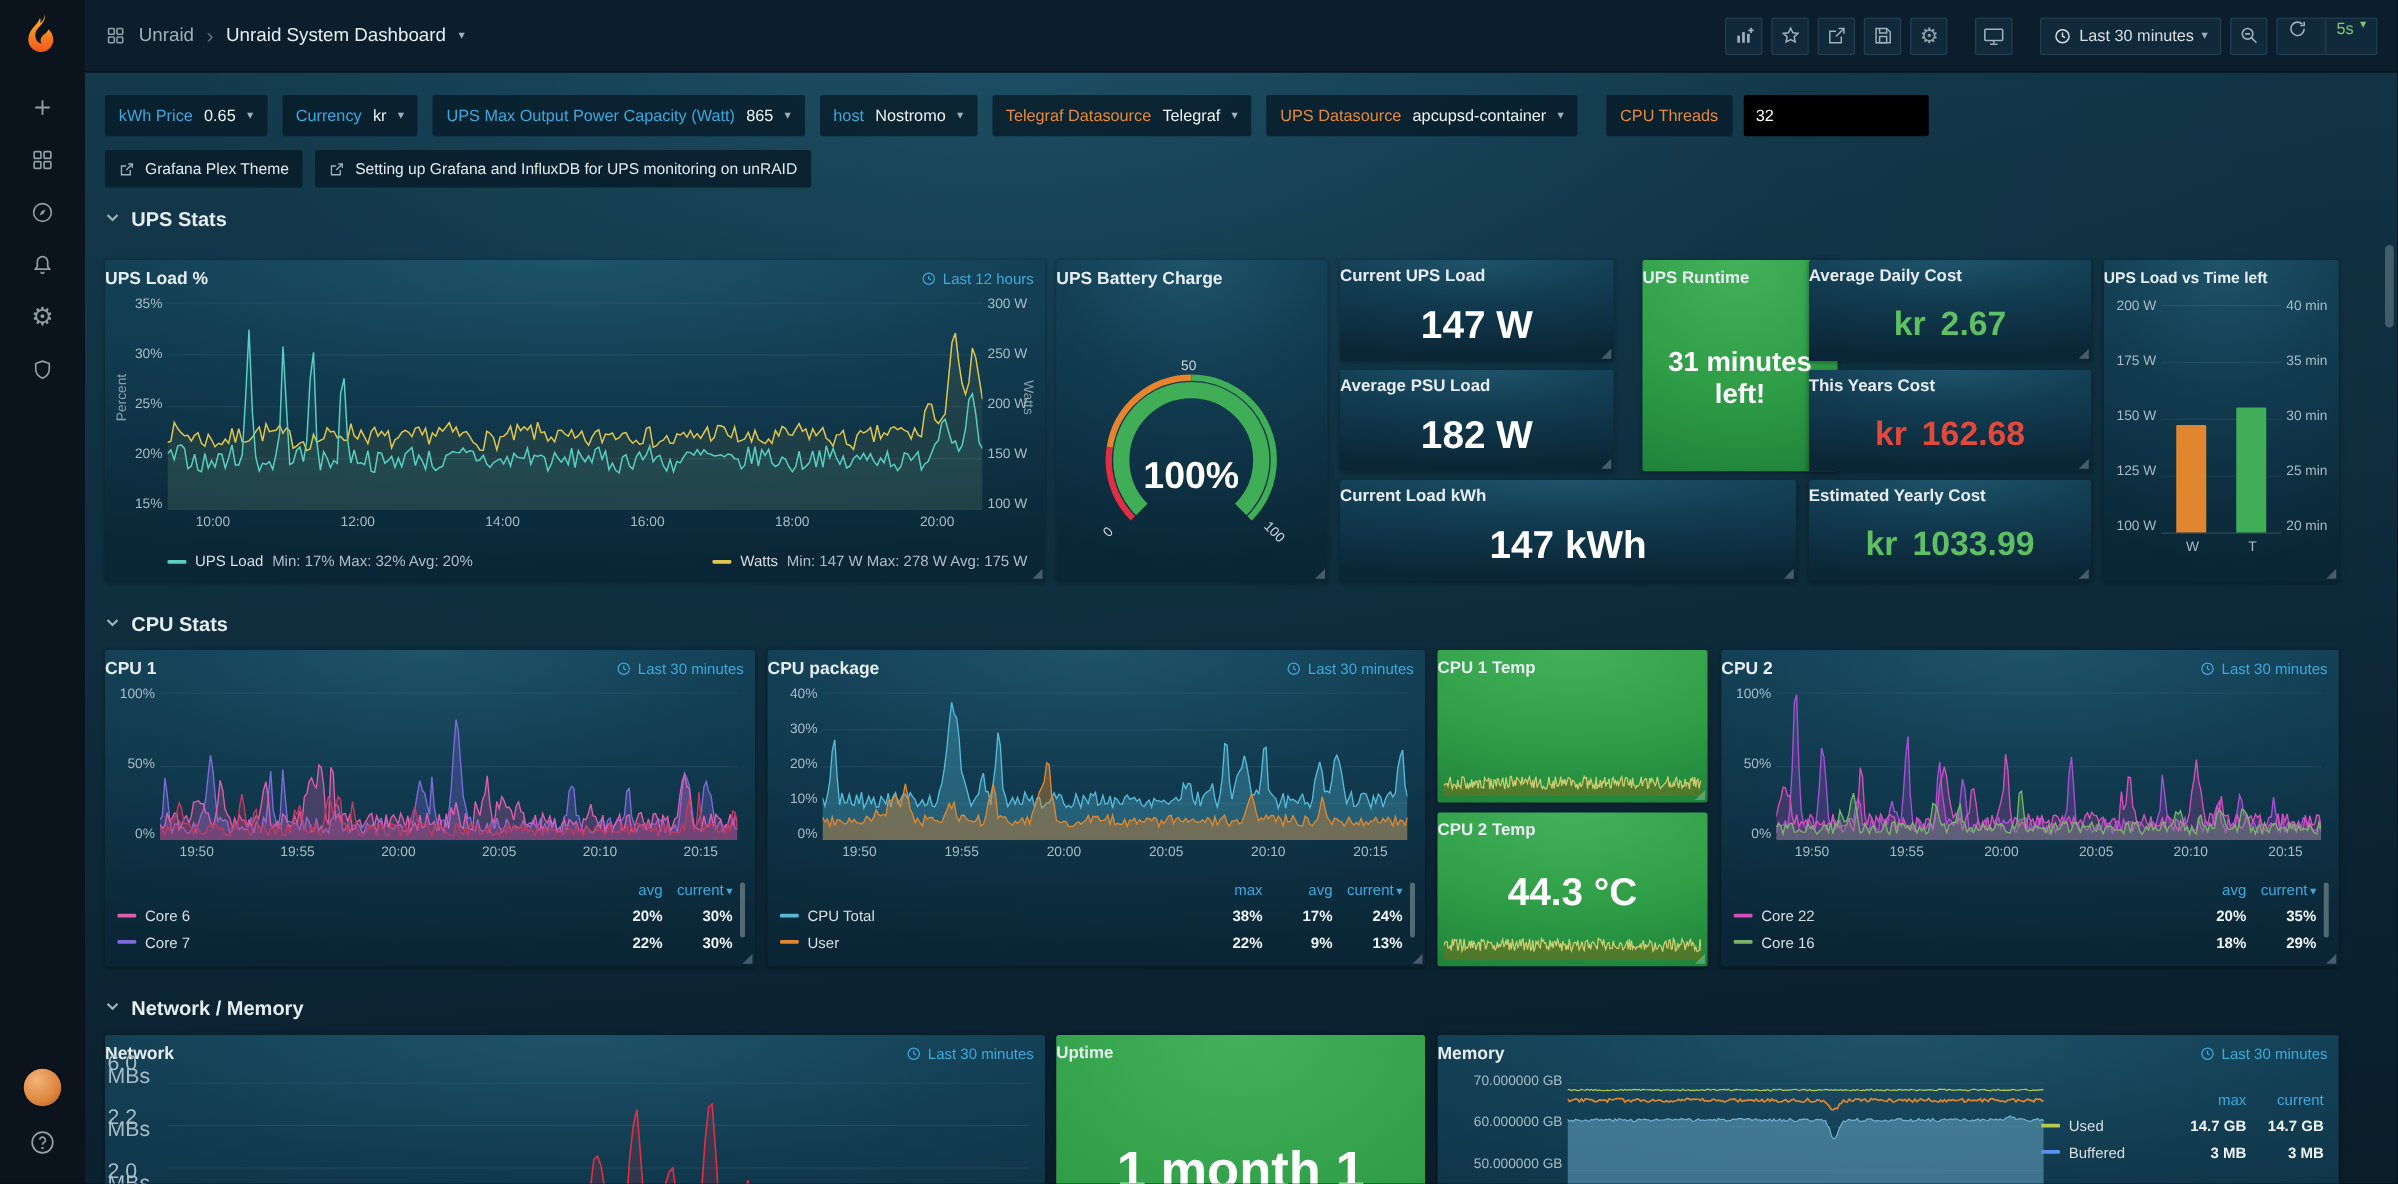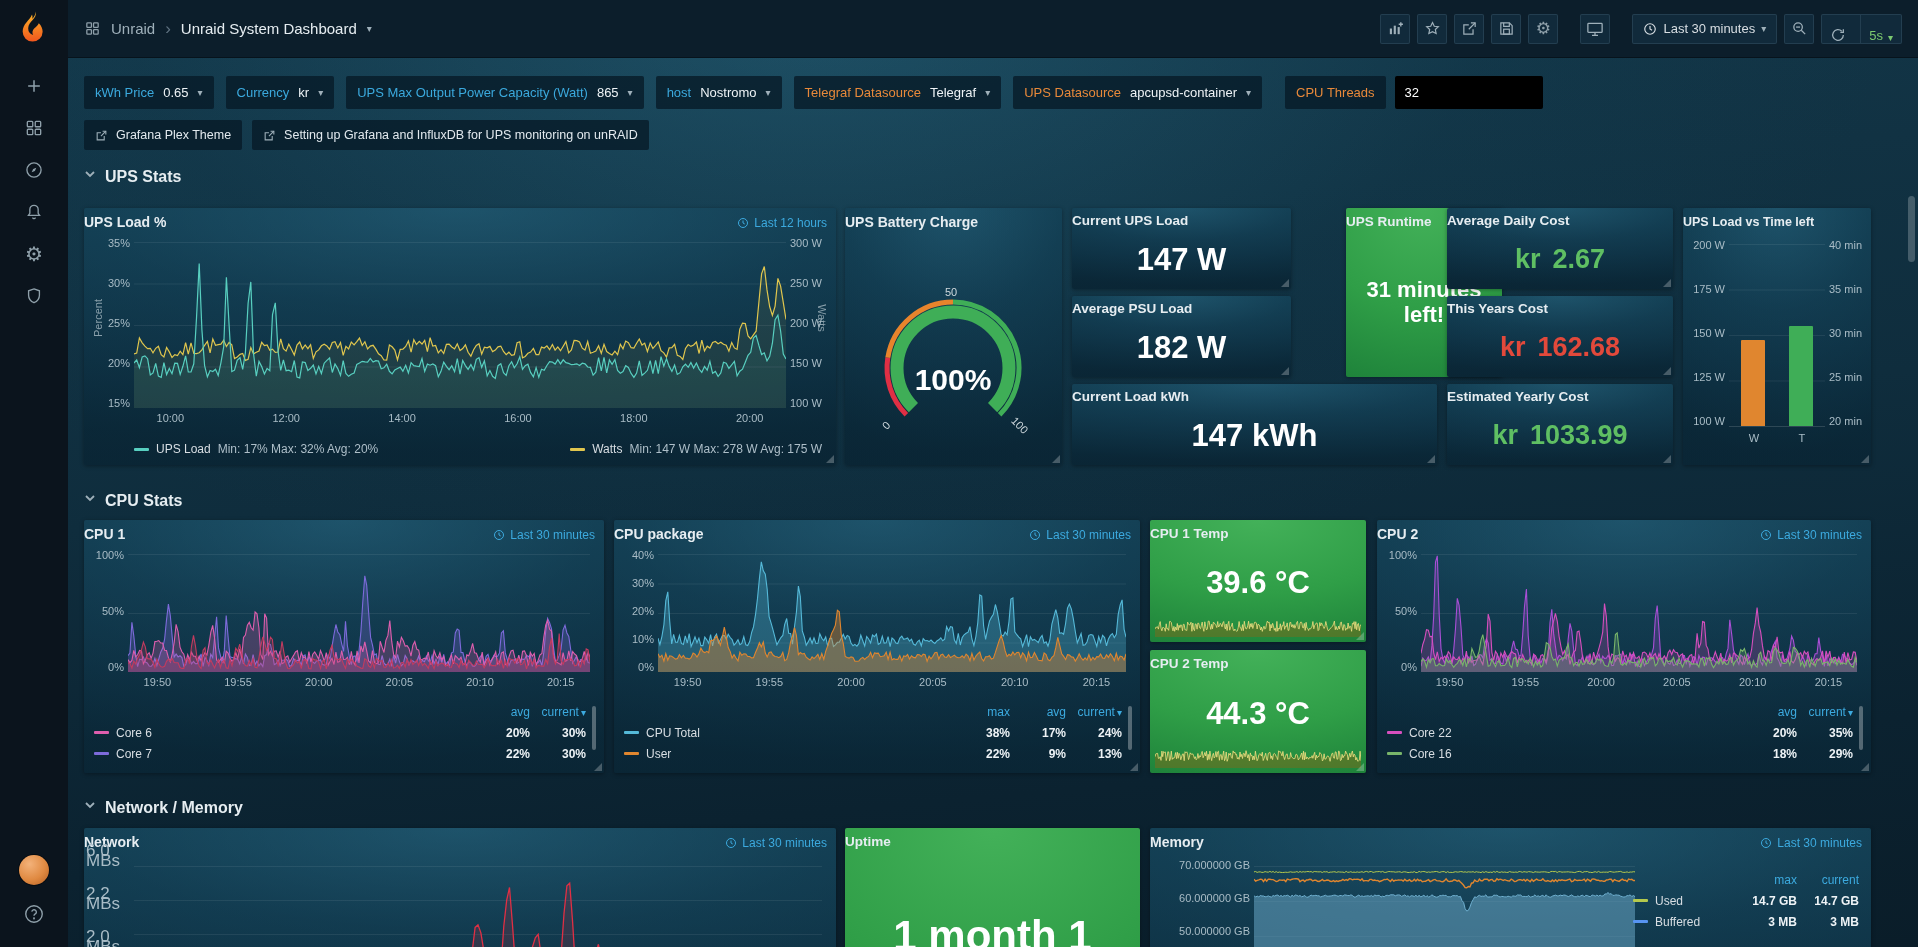--- a/index.html
+++ b/index.html
@@ -23,21 +23,21 @@
   .crumb .sep{color:#5f7280;font-size:17px}
   .crumb .cur{color:#e6edf1;cursor:pointer}
   .caret{color:#9fb0ba;font-size:10px;line-height:1}
   .nav-right{display:flex;align-items:center;gap:7px}
   .icon-btn{height:30px;min-width:30px;display:flex;align-items:center;justify-content:center;gap:6px;
     background:rgba(22,52,72,.55);border:1px solid rgba(130,170,195,.16);border-radius:2px;color:#9fb0ba;
     cursor:pointer;box-sizing:border-box;padding:0 5px}
   .nav-gap{width:8px}
   .time-btn{padding:0 10px;font-size:13px;color:#d8dee3}
   .refresh-split{display:flex;align-items:stretch;padding:0}
-  .refresh-split .seg{display:flex;align-items:flex-end;padding:0 8px}
+  .refresh-split .seg{display:flex;align-items:flex-start;padding:0 8px}
   .refresh-split .seg+.seg{border-left:1px solid rgba(130,170,195,.16)}
   .refresh-int{font-size:13px;color:#7bc96f;display:flex;align-items:center;gap:5px}
   
   #content{position:absolute;left:68px;top:58px;right:0;bottom:0;
     background:
      radial-gradient(1500px 820px at 40% -6%, rgba(64,158,190,.25), rgba(22,76,98,.12) 45%, rgba(0,0,0,0) 72%),
      linear-gradient(175deg,#133749 0%,#0f2d3d 45%,#0b2230 78%,#0a1d29 100%);}
   
   #var-row{position:absolute;left:16px;top:18px;display:flex;gap:12px;align-items:center}
   .chip{display:flex;align-items:center;gap:9px;height:33px;padding:0 11px;background:rgba(7,26,38,.78);
@@ -400,21 +400,21 @@
       <div class="sval">147 W</div>
     </div>
     <div class="panel" style="left:1004px;top:238px;width:219px;height:81px">
       <div class="ptitle" style="font-size:13.5px;height:24px;line-height:26px">Average PSU Load</div>
       <div class="sval">182 W</div>
     </div>
     <div class="panel" style="left:1004px;top:326px;width:365px;height:81px">
       <div class="ptitle" style="font-size:13.5px;height:24px;line-height:26px">Current Load kWh</div>
       <div class="sval">147 kWh</div>
     </div>
-    <div class="panel green" style="left:1278px;top:150px;width:156px;height:169px">
+    <div class="panel green" style="left:1246px;top:150px;width:156px;height:169px">
       <div class="ptitle" style="font-size:13.5px">UPS Runtime</div>
       <div class="sval small">31 minutes left!</div>
     </div>
     <div class="panel" style="left:1379px;top:150px;width:226px;height:81px">
       <div class="ptitle" style="font-size:13.5px;height:24px;line-height:26px">Average Daily Cost</div>
       <div class="sval" style="font-size: 27px; color: rgb(95, 191, 99);">
         <span>kr</span>
         <span>2.67</span>
       </div>
     </div>
@@ -572,21 +572,20 @@
           <span class="lval">22%</span>
           <span class="lval">9%</span>
           <span class="lval">13%</span>
         </div>
       </div>
       <div class="legend-scroll" style="right:8px;top:186px;height:44px"></div>
     </div>
 
     <div class="panel green" style="left:1082px;top:462px;width:216px;height:122px">
       <div class="ptitle" style="font-size:13.5px">CPU 1 Temp</div>
-      <div class="sval" style="bottom:22px">39.6 °C</div>
       <svg class="spark chart" width="206" height="24">
           <path d="M0.0,16.0 L0.9,14.2 L1.7,14.2 L2.6,13.8 L3.4,16.1 L4.3,11.5 L5.2,8.6 L6.0,15.3 L6.9,17.8 L7.7,14.5 L8.6,14.6 L9.4,15.2 L10.3,18.3 L11.2,10.8 L12.0,16.0 L12.9,15.6 L13.7,17.4 L14.6,8.4 L15.4,8.4 L16.3,9.4 L17.2,14.7 L18.0,17.9 L18.9,13.4 L19.7,18.3 L20.6,14.2 L21.5,16.9 L22.3,10.5 L23.2,17.3 L24.0,12.2 L24.9,14.7 L25.8,11.8 L26.6,12.3 L27.5,17.8 L28.3,11.3 L29.2,11.4 L30.0,16.9 L30.9,16.9 L31.8,17.5 L32.6,9.1 L33.5,10.8 L34.3,12.0 L35.2,11.5 L36.0,9.2 L36.9,18.3 L37.8,10.0 L38.6,16.2 L39.5,17.7 L40.3,10.9 L41.2,11.2 L42.1,16.2 L42.9,10.0 L43.8,10.4 L44.6,14.8 L45.5,15.7 L46.4,12.2 L47.2,9.1 L48.1,15.2 L48.9,18.3 L49.8,8.8 L50.6,13.3 L51.5,16.9 L52.4,15.9 L53.2,8.2 L54.1,8.1 L54.9,12.6 L55.8,16.4 L56.7,11.2 L57.5,15.8 L58.4,9.1 L59.2,9.9 L60.1,11.2 L60.9,12.4 L61.8,14.6 L62.7,8.5 L63.5,14.0 L64.4,13.0 L65.2,10.3 L66.1,11.5 L67.0,13.8 L67.8,10.0 L68.7,8.5 L69.5,13.6 L70.4,16.0 L71.2,11.0 L72.1,17.5 L73.0,10.9 L73.8,8.3 L74.7,17.2 L75.5,14.5 L76.4,13.0 L77.3,10.1 L78.1,16.2 L79.0,17.9 L79.8,16.0 L80.7,17.4 L81.5,18.2 L82.4,17.9 L83.3,14.2 L84.1,8.5 L85.0,14.5 L85.8,14.8 L86.7,17.7 L87.5,11.6 L88.4,17.7 L89.3,8.3 L90.1,13.2 L91.0,16.0 L91.8,15.6 L92.7,12.8 L93.6,8.2 L94.4,15.7 L95.3,10.7 L96.1,14.1 L97.0,10.3 L97.8,15.5 L98.7,12.2 L99.6,9.3 L100.4,9.1 L101.3,10.0 L102.1,16.0 L103.0,11.2 L103.9,11.7 L104.7,13.0 L105.6,17.0 L106.4,14.1 L107.3,18.4 L108.2,15.0 L109.0,13.2 L109.9,16.2 L110.7,15.4 L111.6,10.6 L112.4,8.1 L113.3,9.7 L114.2,9.1 L115.0,17.9 L115.9,11.4 L116.7,15.0 L117.6,10.3 L118.4,12.6 L119.3,17.2 L120.2,15.2 L121.0,18.5 L121.9,8.4 L122.7,18.2 L123.6,15.2 L124.5,16.1 L125.3,10.8 L126.2,17.4 L127.0,12.5 L127.9,13.1 L128.8,8.6 L129.6,16.3 L130.5,13.3 L131.3,13.7 L132.2,9.9 L133.0,17.3 L133.9,17.3 L134.8,9.8 L135.6,9.0 L136.5,13.8 L137.3,11.6 L138.2,14.7 L139.1,11.6 L139.9,15.3 L140.8,12.8 L141.6,9.7 L142.5,8.4 L143.3,15.5 L144.2,15.9 L145.1,10.1 L145.9,8.9 L146.8,9.6 L147.6,14.6 L148.5,14.9 L149.3,10.4 L150.2,17.4 L151.1,9.3 L151.9,14.9 L152.8,15.5 L153.6,17.5 L154.5,15.5 L155.4,16.0 L156.2,14.8 L157.1,13.2 L157.9,8.5 L158.8,15.8 L159.7,12.4 L160.5,11.3 L161.4,9.9 L162.2,10.2 L163.1,17.6 L163.9,16.8 L164.8,9.5 L165.7,12.8 L166.5,9.9 L167.4,11.5 L168.2,13.3 L169.1,15.5 L169.9,13.8 L170.8,8.5 L171.7,12.4 L172.5,16.2 L173.4,17.8 L174.2,16.5 L175.1,15.9 L176.0,14.7 L176.8,13.7 L177.7,13.1 L178.5,10.9 L179.4,8.1 L180.3,16.7 L181.1,13.4 L182.0,16.6 L182.8,16.3 L183.7,13.1 L184.5,16.1 L185.4,10.2 L186.3,8.9 L187.1,13.8 L188.0,17.4 L188.8,11.4 L189.7,12.1 L190.6,17.3 L191.4,15.5 L192.3,16.0 L193.1,10.0 L194.0,15.4 L194.8,13.2 L195.7,13.4 L196.6,18.3 L197.4,10.3 L198.3,11.2 L199.1,8.6 L200.0,15.7 L200.8,8.7 L201.7,16.8 L202.6,11.2 L203.4,10.4 L204.3,17.8 L205.1,13.1 L206.0,11.4 L206,24 L0,24 Z" fill="rgba(125,105,25,0.5)" stroke="none"></path>
           <path d="M0.0,16.0 L0.9,14.2 L1.7,14.2 L2.6,13.8 L3.4,16.1 L4.3,11.5 L5.2,8.6 L6.0,15.3 L6.9,17.8 L7.7,14.5 L8.6,14.6 L9.4,15.2 L10.3,18.3 L11.2,10.8 L12.0,16.0 L12.9,15.6 L13.7,17.4 L14.6,8.4 L15.4,8.4 L16.3,9.4 L17.2,14.7 L18.0,17.9 L18.9,13.4 L19.7,18.3 L20.6,14.2 L21.5,16.9 L22.3,10.5 L23.2,17.3 L24.0,12.2 L24.9,14.7 L25.8,11.8 L26.6,12.3 L27.5,17.8 L28.3,11.3 L29.2,11.4 L30.0,16.9 L30.9,16.9 L31.8,17.5 L32.6,9.1 L33.5,10.8 L34.3,12.0 L35.2,11.5 L36.0,9.2 L36.9,18.3 L37.8,10.0 L38.6,16.2 L39.5,17.7 L40.3,10.9 L41.2,11.2 L42.1,16.2 L42.9,10.0 L43.8,10.4 L44.6,14.8 L45.5,15.7 L46.4,12.2 L47.2,9.1 L48.1,15.2 L48.9,18.3 L49.8,8.8 L50.6,13.3 L51.5,16.9 L52.4,15.9 L53.2,8.2 L54.1,8.1 L54.9,12.6 L55.8,16.4 L56.7,11.2 L57.5,15.8 L58.4,9.1 L59.2,9.9 L60.1,11.2 L60.9,12.4 L61.8,14.6 L62.7,8.5 L63.5,14.0 L64.4,13.0 L65.2,10.3 L66.1,11.5 L67.0,13.8 L67.8,10.0 L68.7,8.5 L69.5,13.6 L70.4,16.0 L71.2,11.0 L72.1,17.5 L73.0,10.9 L73.8,8.3 L74.7,17.2 L75.5,14.5 L76.4,13.0 L77.3,10.1 L78.1,16.2 L79.0,17.9 L79.8,16.0 L80.7,17.4 L81.5,18.2 L82.4,17.9 L83.3,14.2 L84.1,8.5 L85.0,14.5 L85.8,14.8 L86.7,17.7 L87.5,11.6 L88.4,17.7 L89.3,8.3 L90.1,13.2 L91.0,16.0 L91.8,15.6 L92.7,12.8 L93.6,8.2 L94.4,15.7 L95.3,10.7 L96.1,14.1 L97.0,10.3 L97.8,15.5 L98.7,12.2 L99.6,9.3 L100.4,9.1 L101.3,10.0 L102.1,16.0 L103.0,11.2 L103.9,11.7 L104.7,13.0 L105.6,17.0 L106.4,14.1 L107.3,18.4 L108.2,15.0 L109.0,13.2 L109.9,16.2 L110.7,15.4 L111.6,10.6 L112.4,8.1 L113.3,9.7 L114.2,9.1 L115.0,17.9 L115.9,11.4 L116.7,15.0 L117.6,10.3 L118.4,12.6 L119.3,17.2 L120.2,15.2 L121.0,18.5 L121.9,8.4 L122.7,18.2 L123.6,15.2 L124.5,16.1 L125.3,10.8 L126.2,17.4 L127.0,12.5 L127.9,13.1 L128.8,8.6 L129.6,16.3 L130.5,13.3 L131.3,13.7 L132.2,9.9 L133.0,17.3 L133.9,17.3 L134.8,9.8 L135.6,9.0 L136.5,13.8 L137.3,11.6 L138.2,14.7 L139.1,11.6 L139.9,15.3 L140.8,12.8 L141.6,9.7 L142.5,8.4 L143.3,15.5 L144.2,15.9 L145.1,10.1 L145.9,8.9 L146.8,9.6 L147.6,14.6 L148.5,14.9 L149.3,10.4 L150.2,17.4 L151.1,9.3 L151.9,14.9 L152.8,15.5 L153.6,17.5 L154.5,15.5 L155.4,16.0 L156.2,14.8 L157.1,13.2 L157.9,8.5 L158.8,15.8 L159.7,12.4 L160.5,11.3 L161.4,9.9 L162.2,10.2 L163.1,17.6 L163.9,16.8 L164.8,9.5 L165.7,12.8 L166.5,9.9 L167.4,11.5 L168.2,13.3 L169.1,15.5 L169.9,13.8 L170.8,8.5 L171.7,12.4 L172.5,16.2 L173.4,17.8 L174.2,16.5 L175.1,15.9 L176.0,14.7 L176.8,13.7 L177.7,13.1 L178.5,10.9 L179.4,8.1 L180.3,16.7 L181.1,13.4 L182.0,16.6 L182.8,16.3 L183.7,13.1 L184.5,16.1 L185.4,10.2 L186.3,8.9 L187.1,13.8 L188.0,17.4 L188.8,11.4 L189.7,12.1 L190.6,17.3 L191.4,15.5 L192.3,16.0 L193.1,10.0 L194.0,15.4 L194.8,13.2 L195.7,13.4 L196.6,18.3 L197.4,10.3 L198.3,11.2 L199.1,8.6 L200.0,15.7 L200.8,8.7 L201.7,16.8 L202.6,11.2 L203.4,10.4 L204.3,17.8 L205.1,13.1 L206.0,11.4" fill="none" stroke="rgba(240,225,130,0.8)" stroke-width="1"></path>
         </svg>
     </div>
     <div class="panel green" style="left:1082px;top:592px;width:216px;height:123px">
       <div class="ptitle" style="font-size:13.5px">CPU 2 Temp</div>
       <div class="sval" style="bottom:22px">44.3 °C</div>
       <svg class="spark chart" width="206" height="24">
           <path d="M0.0,12.8 L0.9,9.8 L1.7,9.5 L2.6,9.4 L3.4,14.4 L4.3,14.3 L5.2,12.7 L6.0,16.4 L6.9,7.1 L7.7,12.7 L8.6,7.6 L9.4,8.4 L10.3,7.9 L11.2,16.6 L12.0,13.8 L12.9,7.6 L13.7,8.0 L14.6,16.8 L15.4,15.0 L16.3,7.1 L17.2,15.4 L18.0,13.8 L18.9,14.4 L19.7,12.8 L20.6,8.6 L21.5,14.7 L22.3,8.2 L23.2,14.3 L24.0,9.3 L24.9,10.9 L25.8,15.8 L26.6,13.0 L27.5,10.0 L28.3,9.8 L29.2,16.7 L30.0,7.7 L30.9,8.8 L31.8,7.8 L32.6,9.8 L33.5,15.6 L34.3,13.4 L35.2,8.8 L36.0,10.0 L36.9,10.3 L37.8,9.9 L38.6,11.7 L39.5,14.5 L40.3,12.7 L41.2,15.8 L42.1,14.4 L42.9,9.5 L43.8,14.3 L44.6,11.7 L45.5,12.9 L46.4,9.4 L47.2,7.4 L48.1,13.8 L48.9,11.6 L49.8,8.5 L50.6,12.0 L51.5,7.2 L52.4,16.2 L53.2,10.3 L54.1,15.5 L54.9,7.1 L55.8,12.9 L56.7,16.6 L57.5,11.4 L58.4,9.3 L59.2,13.9 L60.1,12.4 L60.9,7.5 L61.8,13.2 L62.7,7.8 L63.5,7.2 L64.4,16.3 L65.2,11.1 L66.1,10.4 L67.0,15.8 L67.8,11.6 L68.7,7.0 L69.5,16.7 L70.4,14.7 L71.2,8.0 L72.1,17.3 L73.0,14.7 L73.8,9.3 L74.7,11.1 L75.5,9.1 L76.4,13.6 L77.3,14.4 L78.1,6.9 L79.0,8.9 L79.8,8.0 L80.7,10.7 L81.5,10.2 L82.4,14.9 L83.3,13.5 L84.1,15.3 L85.0,8.0 L85.8,12.8 L86.7,10.4 L87.5,14.5 L88.4,9.3 L89.3,9.6 L90.1,12.8 L91.0,6.7 L91.8,10.0 L92.7,13.9 L93.6,10.6 L94.4,16.9 L95.3,8.9 L96.1,11.7 L97.0,11.4 L97.8,16.0 L98.7,12.0 L99.6,15.6 L100.4,7.2 L101.3,12.7 L102.1,16.7 L103.0,14.8 L103.9,10.6 L104.7,9.9 L105.6,10.0 L106.4,12.1 L107.3,8.2 L108.2,16.5 L109.0,14.5 L109.9,11.8 L110.7,9.2 L111.6,14.9 L112.4,16.4 L113.3,9.4 L114.2,8.8 L115.0,8.3 L115.9,14.5 L116.7,11.9 L117.6,15.6 L118.4,10.2 L119.3,9.4 L120.2,10.2 L121.0,12.2 L121.9,13.5 L122.7,15.6 L123.6,6.8 L124.5,7.8 L125.3,7.6 L126.2,9.6 L127.0,11.9 L127.9,7.4 L128.8,13.0 L129.6,15.6 L130.5,12.5 L131.3,10.3 L132.2,9.9 L133.0,15.1 L133.9,14.6 L134.8,14.6 L135.6,8.6 L136.5,12.7 L137.3,13.3 L138.2,14.6 L139.1,14.5 L139.9,14.6 L140.8,10.6 L141.6,10.3 L142.5,11.9 L143.3,15.9 L144.2,14.7 L145.1,13.3 L145.9,11.0 L146.8,9.0 L147.6,15.4 L148.5,7.2 L149.3,16.0 L150.2,8.4 L151.1,15.0 L151.9,13.0 L152.8,13.7 L153.6,15.2 L154.5,13.3 L155.4,13.5 L156.2,13.8 L157.1,11.6 L157.9,14.3 L158.8,10.8 L159.7,8.3 L160.5,15.9 L161.4,11.2 L162.2,13.8 L163.1,12.4 L163.9,12.6 L164.8,8.5 L165.7,9.6 L166.5,10.7 L167.4,16.9 L168.2,15.8 L169.1,9.8 L169.9,15.1 L170.8,15.1 L171.7,13.2 L172.5,11.9 L173.4,12.3 L174.2,13.7 L175.1,17.3 L176.0,12.5 L176.8,9.9 L177.7,8.9 L178.5,13.8 L179.4,14.3 L180.3,7.8 L181.1,8.0 L182.0,15.3 L182.8,15.0 L183.7,6.9 L184.5,8.2 L185.4,16.6 L186.3,15.9 L187.1,10.3 L188.0,13.8 L188.8,11.7 L189.7,11.8 L190.6,7.1 L191.4,9.0 L192.3,10.4 L193.1,15.9 L194.0,12.4 L194.8,9.2 L195.7,13.1 L196.6,9.3 L197.4,7.0 L198.3,12.9 L199.1,10.1 L200.0,11.2 L200.8,16.0 L201.7,13.5 L202.6,17.1 L203.4,16.9 L204.3,16.3 L205.1,7.2 L206.0,16.8 L206,24 L0,24 Z" fill="rgba(125,105,25,0.5)" stroke="none"></path>

